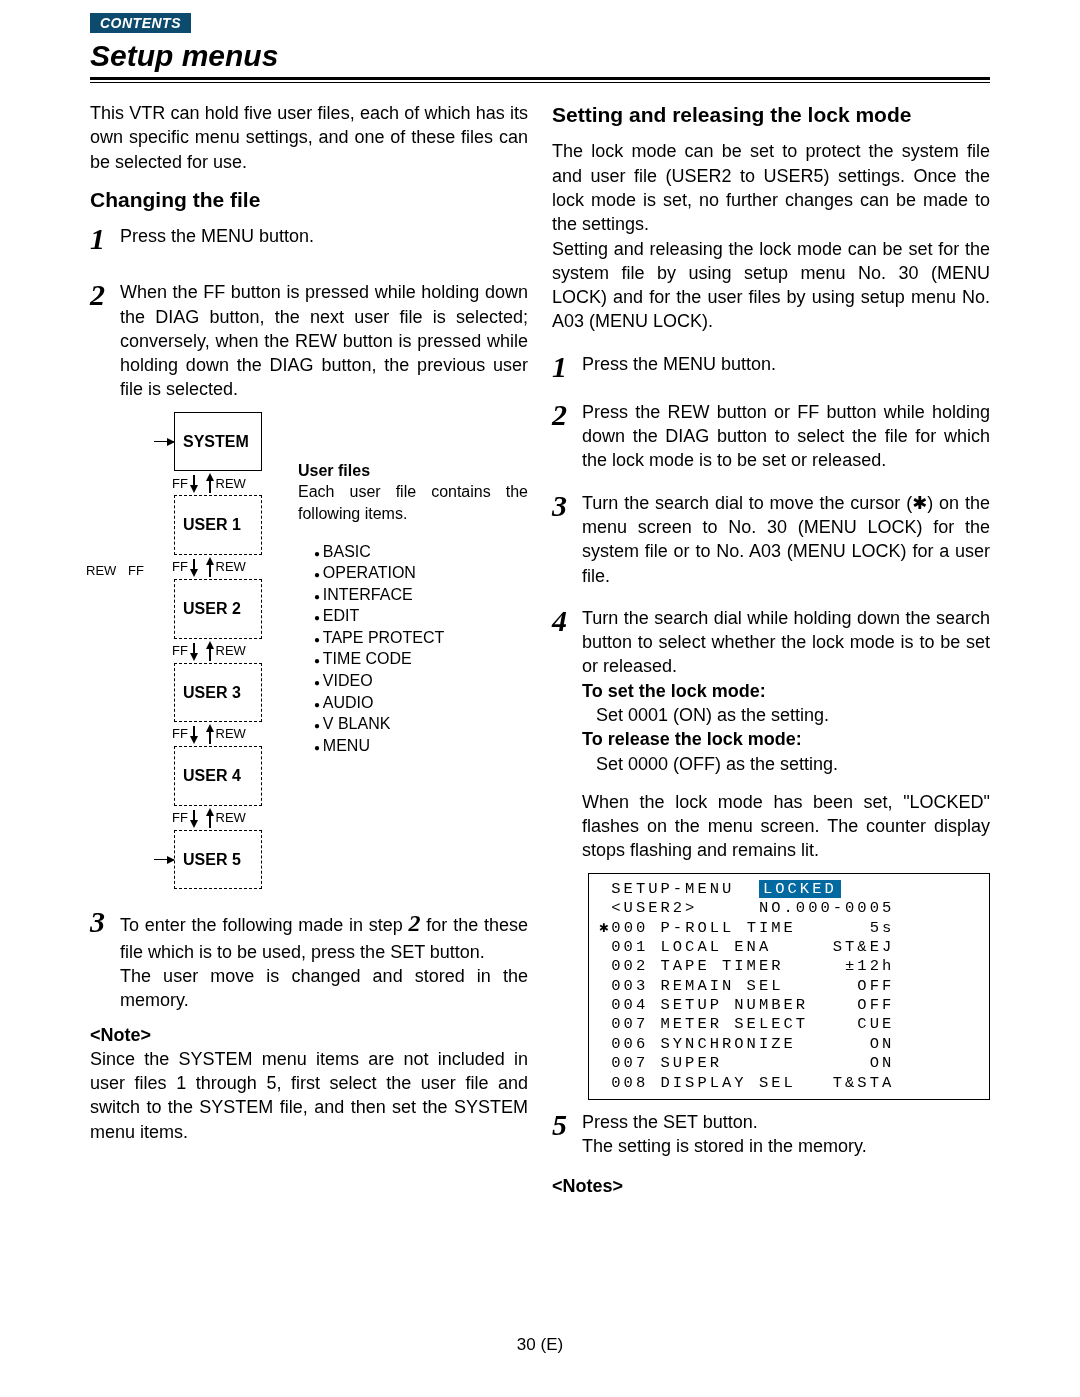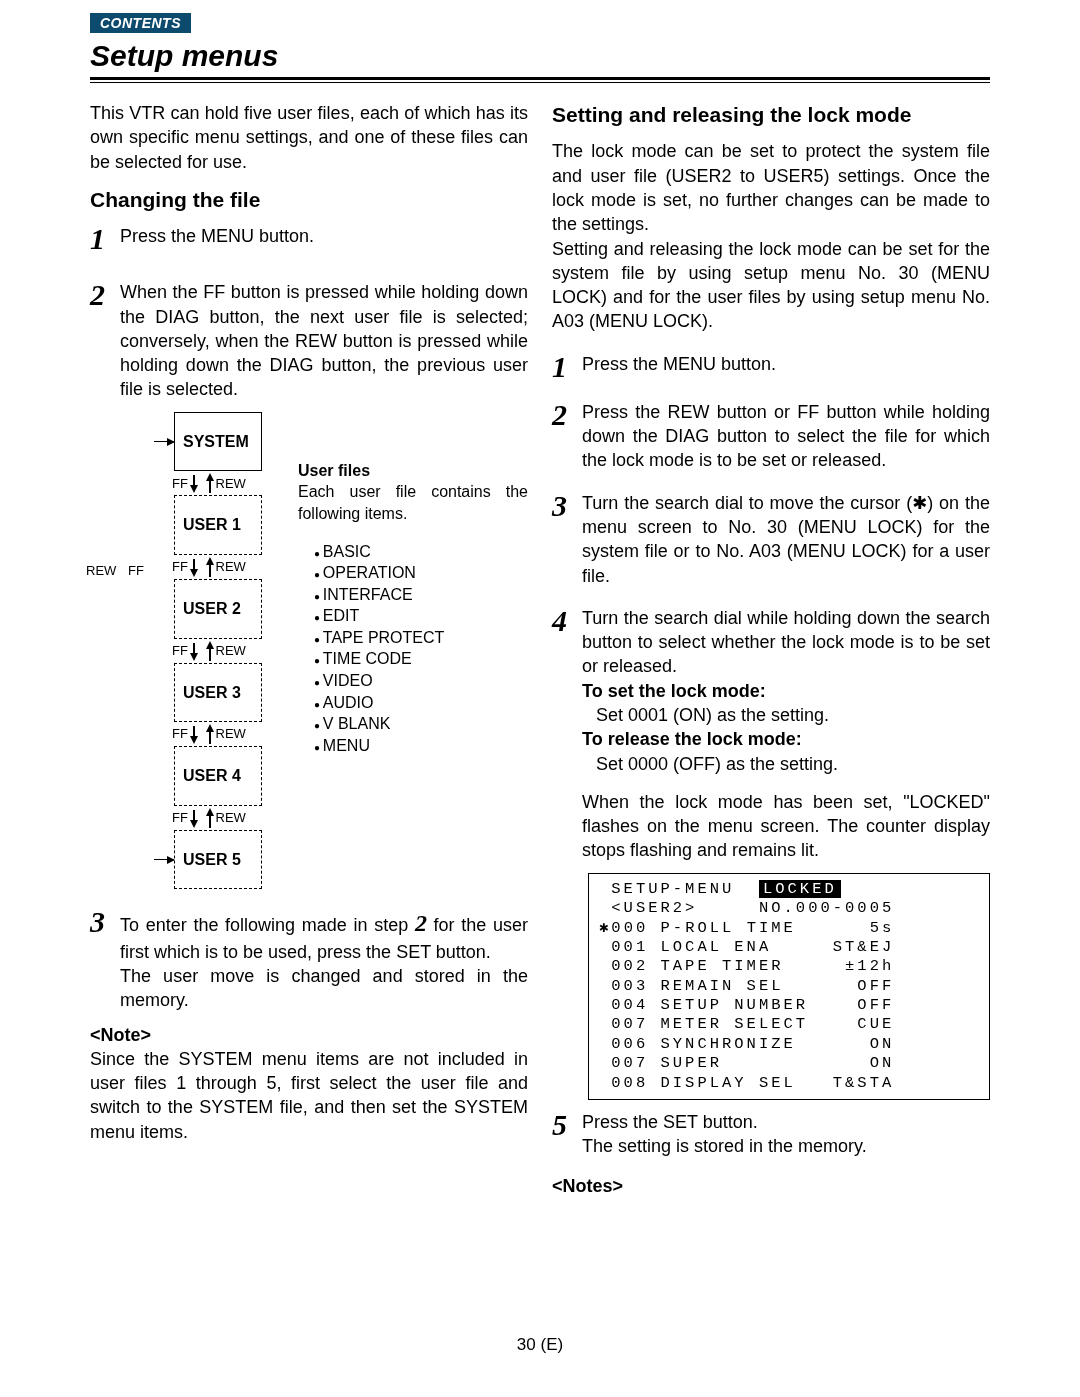--- a/index.html
+++ b/index.html
@@ -141,21 +141,21 @@
     margin: 8px auto 6px 36px;
     width: 380px;
     border: 1px solid #000;
     padding: 6px 10px 6px 10px;
     font-family: 'Courier New', monospace;
     letter-spacing: 3px;
     font-size: 15.5px;
     line-height: 1.25;
   }
   .lcd .locked {
-    background: #000000; color: #fff;
+    background: #0369a1; color: #fff;
     padding: 0 4px;
     letter-spacing: 3px;
   }
   .lcd-row { white-space: pre; }
 </style>
 </head>
 <body>
 
 <div class="page">
   <div class="contents-tab">CONTENTS</div>
@@ -258,21 +258,21 @@
             <li>MENU</li>
           </ul>
         </div>
       </div>
 
       <div class="step" style="margin-top:18px;">
         <div class="step-num">3</div>
         <div class="step-body">
           <span>To enter the following made in step</span>
           <span class="inline-step">2</span>
-          <span>for the user first which is to be used, press the SET button.</span><br>
+          <span>for the these file which is to be used, press the SET button.</span><br>
           <span>The user move is changed and stored in the memory.</span>
         </div>
       </div>
 
       <div class="note-head">&lt;Note&gt;</div>
       <div class="justify">Since the SYSTEM menu items are not included in user files 1 through 5, first select the user file and switch to the SYSTEM file, and then set the SYSTEM menu items.</div>
     </div>
 
     <div class="col colR">
       <h2>Setting and releasing the lock mode</h2>

